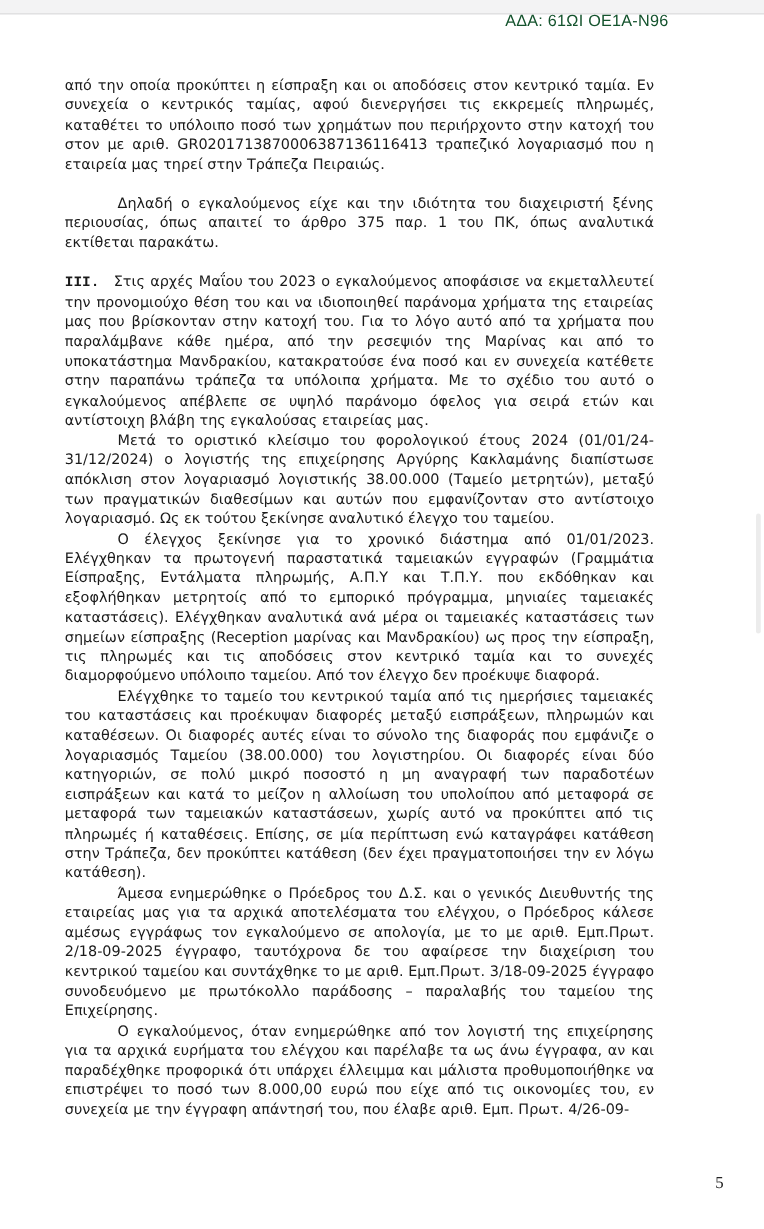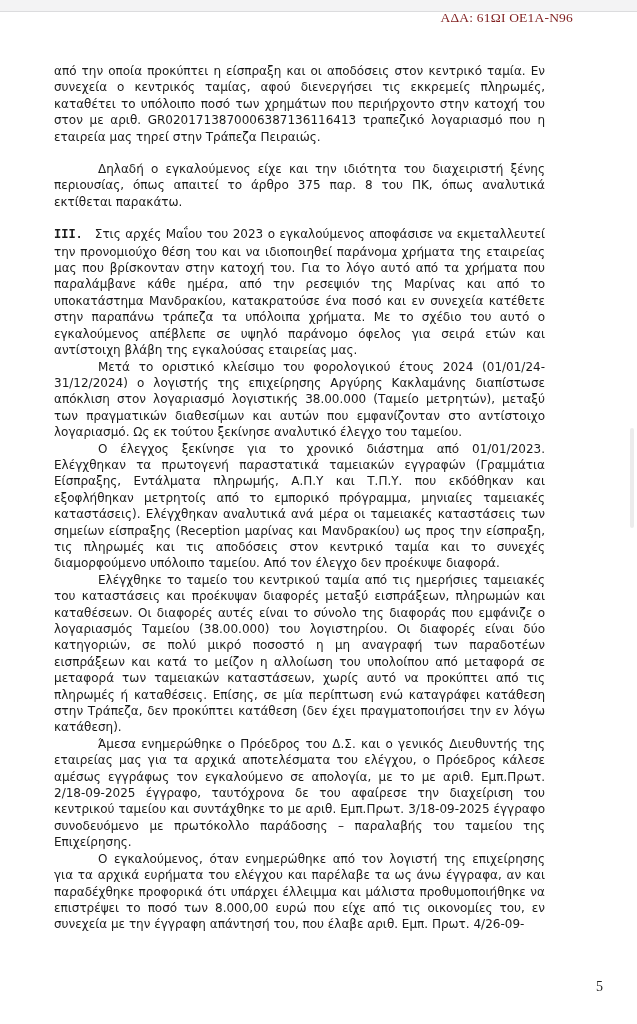--- a/index.html
+++ b/index.html
@@ -7,23 +7,23 @@
       width: 637px; height: 1024px; overflow: hidden; position: relative;
       background: #ffffff;
       font-family: "DejaVu Sans", sans-serif;
       color: #1a1a1a;
     }
     .topbar {
       position: absolute; left: 0; top: 0; width: 637px; height: 11px;
       background: #f3f3f4; border-bottom: 1px solid #dcdcde;
     }
     .ada {
-      position: absolute; right: 64px; top: 10px;
-      font-family: Liberation Serif, serif;
-      font-size: 13.5px; color: #7f1d1d; letter-spacing: 0.2px;
+      position: absolute; right: 80px; top: 10px;
+      font-family: Liberation Sans, sans-serif;
+      font-size: 13.5px; color: #14532d; letter-spacing: 0.2px;
     }
     .page {
       position: absolute; left: 54px; top: 63px; width: 491px;
       font-size: 12px; line-height: 16.4px;
     }
     .p { text-align: justify; margin: 0; }
     .p.indent { text-indent: 44px; }
     .gap { height: 16px; }
     .section-num { font-weight: bold; font-family: Liberation Mono, monospace; margin-right: 12px; }
     .pagenum {
@@ -38,21 +38,21 @@
 </head>
 <body>
 
 <div class="topbar"></div>
 
 <div class="ada">ΑΔΑ: 61ΩΙ ΟΕ1Α-Ν96</div>
 
 <div class="page">
   <p class="p">από την οποία προκύπτει η είσπραξη και οι αποδόσεις στον κεντρικό ταμία. Εν συνεχεία ο κεντρικός ταμίας, αφού διενεργήσει τις εκκρεμείς πληρωμές, καταθέτει το υπόλοιπο ποσό των χρημάτων που περιήρχοντο στην κατοχή του στον με αριθ. GR0201713870006387136116413 τραπεζικό λογαριασμό που η εταιρεία μας τηρεί στην Τράπεζα Πειραιώς.</p>
   <div class="gap"></div>
-  <p class="p indent">Δηλαδή ο εγκαλούμενος είχε και την ιδιότητα του διαχειριστή ξένης περιουσίας, όπως απαιτεί το άρθρο 375 παρ. 8 του ΠΚ, όπως αναλυτικά εκτίθεται παρακάτω.</p>
+  <p class="p indent">Δηλαδή ο εγκαλούμενος είχε και την ιδιότητα του διαχειριστή ξένης περιουσίας, όπως απαιτεί το άρθρο 375 παρ. 1 του ΠΚ, όπως αναλυτικά εκτίθεται παρακάτω.</p>
   <div class="gap"></div>
   <p class="p"><span class="section-num">III.</span><span>Στις αρχές Μαΐου του 2023 ο εγκαλούμενος αποφάσισε να εκμεταλλευτεί την προνομιούχο θέση του και να ιδιοποιηθεί παράνομα χρήματα της εταιρείας μας που βρίσκονταν στην κατοχή του. Για το λόγο αυτό από τα χρήματα που παραλάμβανε κάθε ημέρα, από την ρεσεψιόν της Μαρίνας και από το υποκατάστημα Μανδρακίου, κατακρατούσε ένα ποσό και εν συνεχεία κατέθετε στην παραπάνω τράπεζα τα υπόλοιπα χρήματα. Με το  σχέδιο του αυτό ο εγκαλούμενος απέβλεπε σε υψηλό παράνομο όφελος  για σειρά ετών και αντίστοιχη βλάβη της εγκαλούσας εταιρείας μας.</span></p>
   <p class="p indent">Μετά το οριστικό κλείσιμο του φορολογικού έτους 2024 (01/01/24-31/12/2024) ο λογιστής της επιχείρησης Αργύρης Κακλαμάνης διαπίστωσε απόκλιση στον λογαριασμό λογιστικής 38.00.000 (Ταμείο μετρητών), μεταξύ των πραγματικών διαθεσίμων και αυτών που εμφανίζονταν στο αντίστοιχο λογαριασμό. Ως εκ τούτου ξεκίνησε αναλυτικό έλεγχο του ταμείου.</p>
   <p class="p indent">Ο έλεγχος ξεκίνησε για το χρονικό διάστημα από 01/01/2023. Ελέγχθηκαν τα πρωτογενή παραστατικά ταμειακών εγγραφών (Γραμμάτια Είσπραξης, Εντάλματα πληρωμής, Α.Π.Υ και Τ.Π.Υ. που εκδόθηκαν και εξοφλήθηκαν μετρητοίς από το εμπορικό πρόγραμμα, μηνιαίες ταμειακές καταστάσεις). Ελέγχθηκαν αναλυτικά ανά μέρα οι ταμειακές καταστάσεις των σημείων είσπραξης (Reception μαρίνας και Μανδρακίου) ως προς την είσπραξη, τις πληρωμές και τις αποδόσεις στον κεντρικό ταμία και το συνεχές διαμορφούμενο υπόλοιπο ταμείου. Από τον έλεγχο δεν προέκυψε διαφορά.</p>
   <p class="p indent">Ελέγχθηκε το ταμείο του κεντρικού ταμία από τις ημερήσιες ταμειακές του καταστάσεις και προέκυψαν διαφορές μεταξύ εισπράξεων, πληρωμών και καταθέσεων. Οι διαφορές αυτές είναι το σύνολο της διαφοράς που εμφάνιζε ο λογαριασμός Ταμείου (38.00.000) του λογιστηρίου. Οι διαφορές είναι δύο κατηγοριών, σε πολύ μικρό ποσοστό η μη αναγραφή των παραδοτέων εισπράξεων και κατά το μείζον η αλλοίωση του υπολοίπου από μεταφορά σε μεταφορά των ταμειακών καταστάσεων, χωρίς αυτό να προκύπτει από τις πληρωμές ή καταθέσεις. Επίσης, σε μία περίπτωση ενώ καταγράφει κατάθεση στην Τράπεζα, δεν προκύπτει κατάθεση (δεν έχει πραγματοποιήσει την εν λόγω κατάθεση).</p>
   <p class="p indent">Άμεσα ενημερώθηκε ο Πρόεδρος του Δ.Σ. και ο γενικός Διευθυντής της εταιρείας μας για τα αρχικά αποτελέσματα του ελέγχου, ο Πρόεδρος κάλεσε αμέσως εγγράφως τον εγκαλούμενο σε απολογία, με το με αριθ. Εμπ.Πρωτ. 2/18-09-2025 έγγραφο, ταυτόχρονα δε του αφαίρεσε την διαχείριση του κεντρικού ταμείου και συντάχθηκε το με αριθ. Εμπ.Πρωτ. 3/18-09-2025 έγγραφο συνοδευόμενο με πρωτόκολλο παράδοσης – παραλαβής του ταμείου της Επιχείρησης.</p>
   <p class="p indent">Ο εγκαλούμενος, όταν ενημερώθηκε από τον λογιστή της επιχείρησης για τα αρχικά ευρήματα του ελέγχου και παρέλαβε τα ως άνω έγγραφα, αν και παραδέχθηκε προφορικά ότι υπάρχει έλλειμμα και μάλιστα προθυμοποιήθηκε να επιστρέψει το ποσό των 8.000,00 ευρώ που είχε από τις οικονομίες του, εν συνεχεία με την έγγραφη απάντησή του, που έλαβε αριθ. Εμπ. Πρωτ. 4/26-09-</p>
 </div>
 
 <div class="pagenum">5</div>

